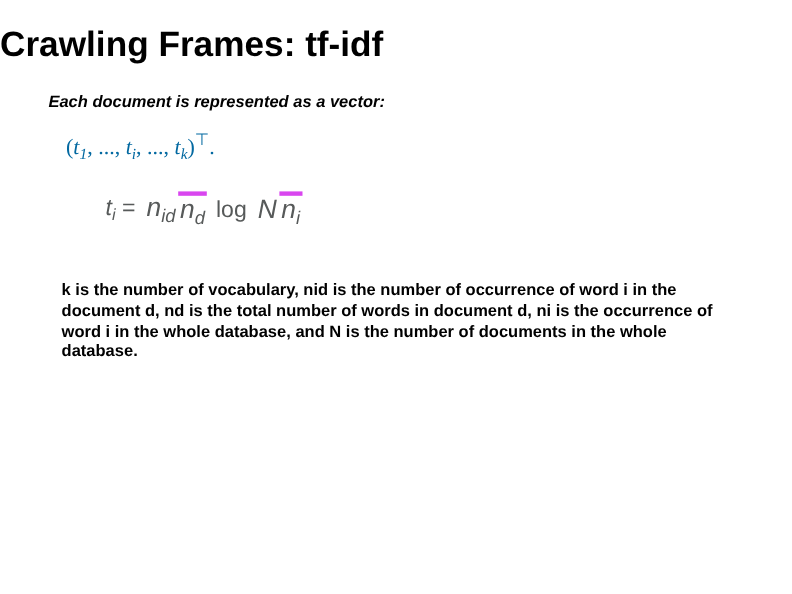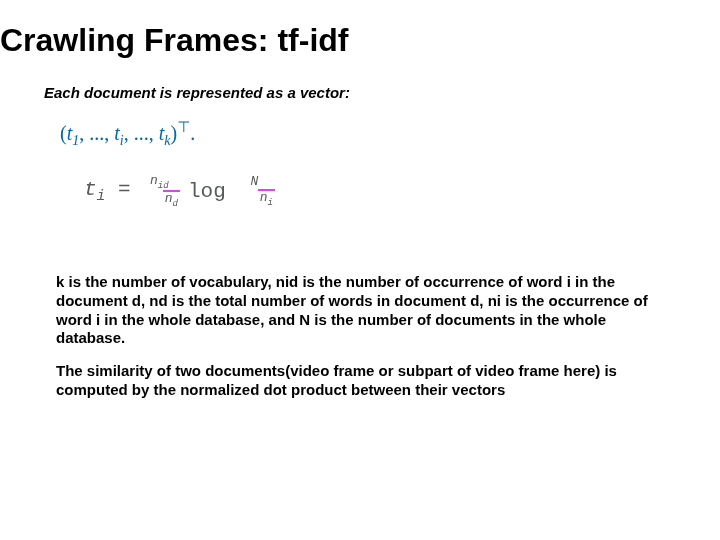--- a/index.html
+++ b/index.html
@@ -42,44 +42,44 @@
     color: #0369a1;
     font-size: 20px;
   }
   .sup {
     font-size: 0.75em;
     vertical-align: super;
   }
   .eq-ti {
     position: absolute;
     top: 174px;
-    left: 84px;
-    font-family: Liberation Mono, monospace;
+    left: 96px;
+    font-family: Liberation Sans, sans-serif;
     color: #575a5a;
   }
   .eq-ti .it { font-style: italic; }
   .eq-row {
     display: flex;
     align-items: center;
     gap: 8px;
     font-size: 21px;
   }
   .frac {
     display: inline-flex;
-    flex-direction: column;
+    flex-direction: row;
     align-items: center;
     line-height: 1.05;
-    font-size: 13px;
+    font-size: 24px;
   }
   .frac .num { padding: 0 2px; }
-  .frac .den { border-top: 2px solid #d946ef; padding: 0 2px; margin-left: 24px; }
+  .frac .den { border-top: 4px solid #d946ef; padding: 0 2px; }
   .sub { font-size: 0.7em; vertical-align: sub; font-style: italic; }
   .para1 {
     position: absolute;
-    top: 273px;
+    top: 255px;
     left: 56px;
     width: 600px;
     font-weight: bold;
     font-size: 15px;
     line-height: 1.25;
   }
   .para2 {
     position: absolute;
     top: 362px;
     left: 56px;
@@ -114,15 +114,14 @@
       <span> log </span>
       <span class="frac">
         <span class="num"><span class="it">N</span></span>
         <span class="den"><span class="it">n</span><span class="sub">i</span></span>
       </span>
     </div>
   </div>
 
   <div class="para1">k is the number of vocabulary, nid is the number of occurrence of word i in the document d, nd is the total number of words in document d, ni is the occurrence of word i in the whole database, and N is the number of documents in the whole database.</div>
 
-  <div class="para2">The similarity of two documents(video frame or subpart of video frame here) is computed by the normalized dot product between their vectors</div>
 
 </div>
 
 </body></html>

